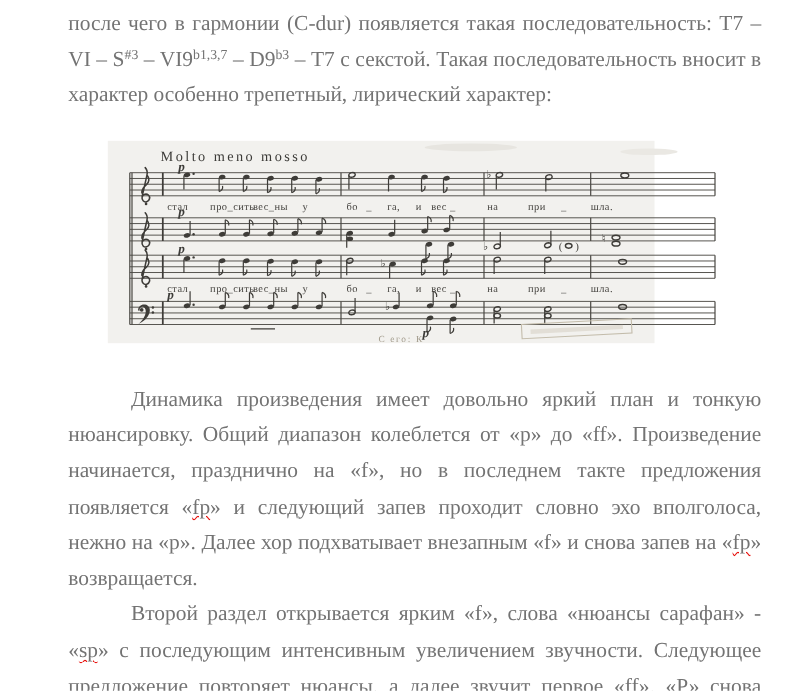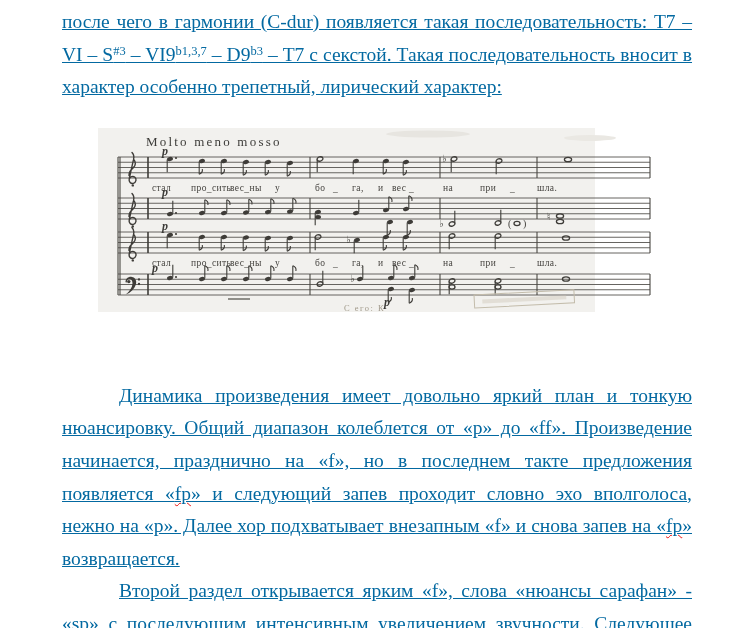--- a/index.html
+++ b/index.html
@@ -1,20 +1,20 @@
 <!DOCTYPE html>
 <html><head>
 <meta charset="utf-8">
 <style>
   html,body{margin:0;padding:0;width:736px;height:628px;overflow:hidden;background:#ffffff;}
   body{font-family:"Liberation Serif", serif;color:#000;}
   .page{padding:6px 44px 0 62px;}
-  p.para{margin:0;font-size:19.5px;line-height:32.6px;text-align:justify;color:#0369a1;text-decoration:underline;}
+  p.para{margin:0;font-size:19.5px;line-height:32.6px;text-align:justify;color:#737373;}
   p.indent{text-indent:57px;}
-  #para2{margin-top:68px;}
+  #para2{margin-top:36px;}
   #para3{text-align-last:justify;}
   sup.chord{font-size:12.5px;line-height:0;vertical-align:6px;letter-spacing:0;}
   .sq{text-decoration-line:underline;text-decoration-style:wavy;text-decoration-color:#e8100c;text-decoration-thickness:1px;text-underline-offset:2px;}
   figure.score{margin:24px 0 0 36px;width:497px;height:184px;background:#f2f1ee;position:relative;}
   figure.score svg{position:absolute;left:0;top:0;}
   .staff{stroke:#56544f;stroke-width:0.9;fill:none;}
   .bars{stroke:#4a4843;stroke-width:1.1;fill:none;}
   .ts{stroke:#3e3c38;stroke-width:1.6;fill:none;}
   .st{stroke:#3e3c38;stroke-width:1.1;fill:none;}
   .st2{stroke:#3e3c38;stroke-width:1.4;fill:none;stroke-linecap:round;}

